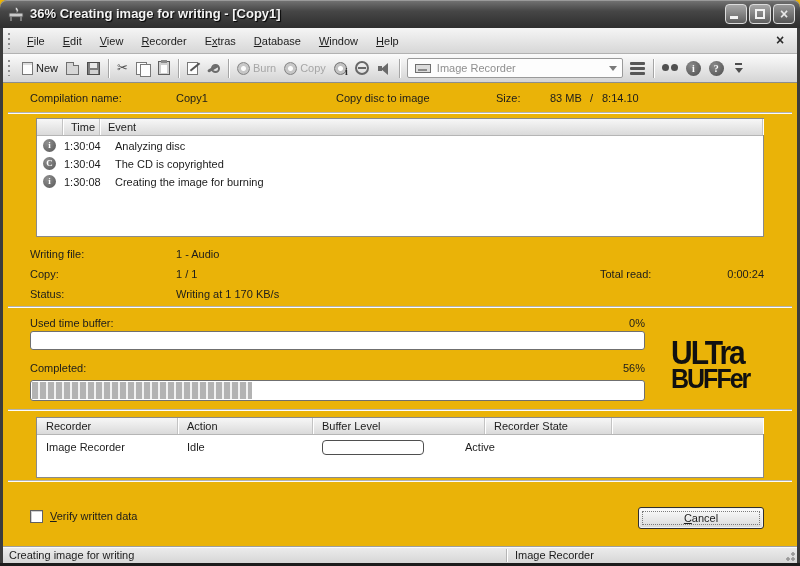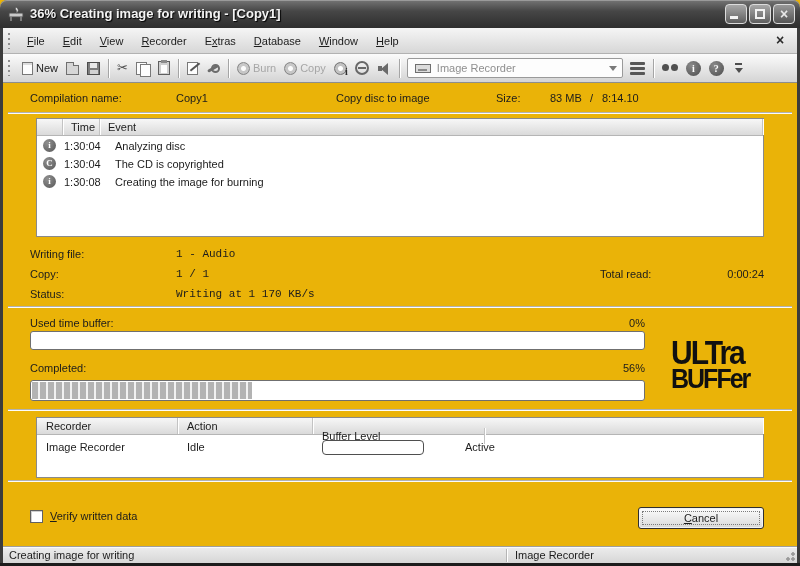--- a/index.html
+++ b/index.html
@@ -128,37 +128,37 @@
   .hc.c-icon{width:26px;} .hc.c-time{width:37px;} .hc.c-event{flex:1;}
   .log-row{display:flex;align-items:center;height:17px;margin-top:1px;}
   .log-badge{width:13px;height:13px;border-radius:50%;background:radial-gradient(circle at 35% 30%,#909090,#565656);
     color:#fff;font-size:9px;font-weight:bold;text-align:center;line-height:13px;margin-left:6px;
     font-family:"Liberation Serif",serif;flex:0 0 13px;}
   .log-time{width:48px;padding-left:8px;flex:0 0 48px;}
   .log-event{padding-left:11px;}
 
   
   .lbl{position:absolute;left:30px;height:16px;line-height:16px;white-space:nowrap;}
-  .val{position:absolute;left:176px;height:16px;line-height:16px;white-space:nowrap;font-family:Liberation Mono, monospace;}
+  .val{position:absolute;left:176px;height:16px;line-height:16px;white-space:nowrap;}
 
   
   .pct{position:absolute;right:155px;height:16px;line-height:16px;}
   .pbar{position:absolute;left:30px;width:615px;background:#fff;border:1px solid #6f6f6f;
     border-radius:3px;padding:1px;}
   .pfill{height:100%;background:repeating-linear-gradient(90deg,#b3b3b3 0 6px,#f1f1f1 6px 8px);}
   .logo{position:absolute;left:671px;top:341px;color:#101010;font-weight:bold;
     letter-spacing:-2px;line-height:0.86;transform:scaleY(1.08);}
   .logo .l1{font-size:30px;} .logo .l2{font-size:25px;}
 
   
   .rectable{position:absolute;left:36px;top:417px;width:728px;height:61px;background:#fff;
     border:1px solid #8a8a8a;}
   .rechead{height:17px;background:linear-gradient(#f7f7f7,#dadada);border-bottom:1px solid #b5b5b5;display:flex;}
   .rechead .hc{height:100%;line-height:16px;padding-left:9px;border-right:1px solid #c3c3c3;box-shadow:1px 0 0 #fff;}
-  .hc.c-rec{width:141px;} .hc.c-act{width:135px;} .hc.c-buf{width:172px;margin-top:10px;} .hc.c-state{width:127px;}
+  .hc.c-rec{width:141px;} .hc.c-act{width:135px;} .hc.c-buf{width:172px;} .hc.c-state{width:127px;}
   .hc.c-blank{flex:1;border-right:none;}
   .recrow{display:flex;align-items:center;height:20px;margin-top:2px;}
   .rc{padding-left:9px;} .rc.c-rec{width:141px;} .rc.c-act{width:135px;}
   .bufwidget{width:102px;height:15px;border:1px solid #4f4f4f;border-radius:4px;background:#fff;
     margin-left:9px;padding:1px;}
   .buffill{height:100%;background:repeating-linear-gradient(90deg,#b3b3b3 0 5px,#f1f1f1 5px 7px);}
 
   
   .cbrow{position:absolute;left:30px;display:flex;align-items:center;gap:7px;height:14px;}
   .cbox{width:13px;height:13px;background:#fff;border:1px solid #616161;box-shadow:inset 1px 1px 0 #cfcfcf;}
@@ -355,20 +355,21 @@
     <div class="l1">ULTra</div>
     <div class="l2">BUFFer</div>
   </div>
   <div class="groove" style="top:409px;"></div>
 
   <div class="rectable">
     <div class="rechead">
       <div class="hc c-rec">Recorder</div>
       <div class="hc c-act">Action</div>
       <div class="hc c-buf">Buffer Level</div>
+      <div class="hc c-state">Recorder State</div>
       <div class="hc c-blank"></div>
     </div>
     <div class="recrow">
       <span class="rc c-rec">Image Recorder</span>
       <span class="rc c-act">Idle</span>
       <span class="c-buf" style="width:143px;">
         <span class="bufwidget" style="display:block;">
           <span class="buffill" style="display: block; width: 0%;"></span>
         </span>
       </span>

